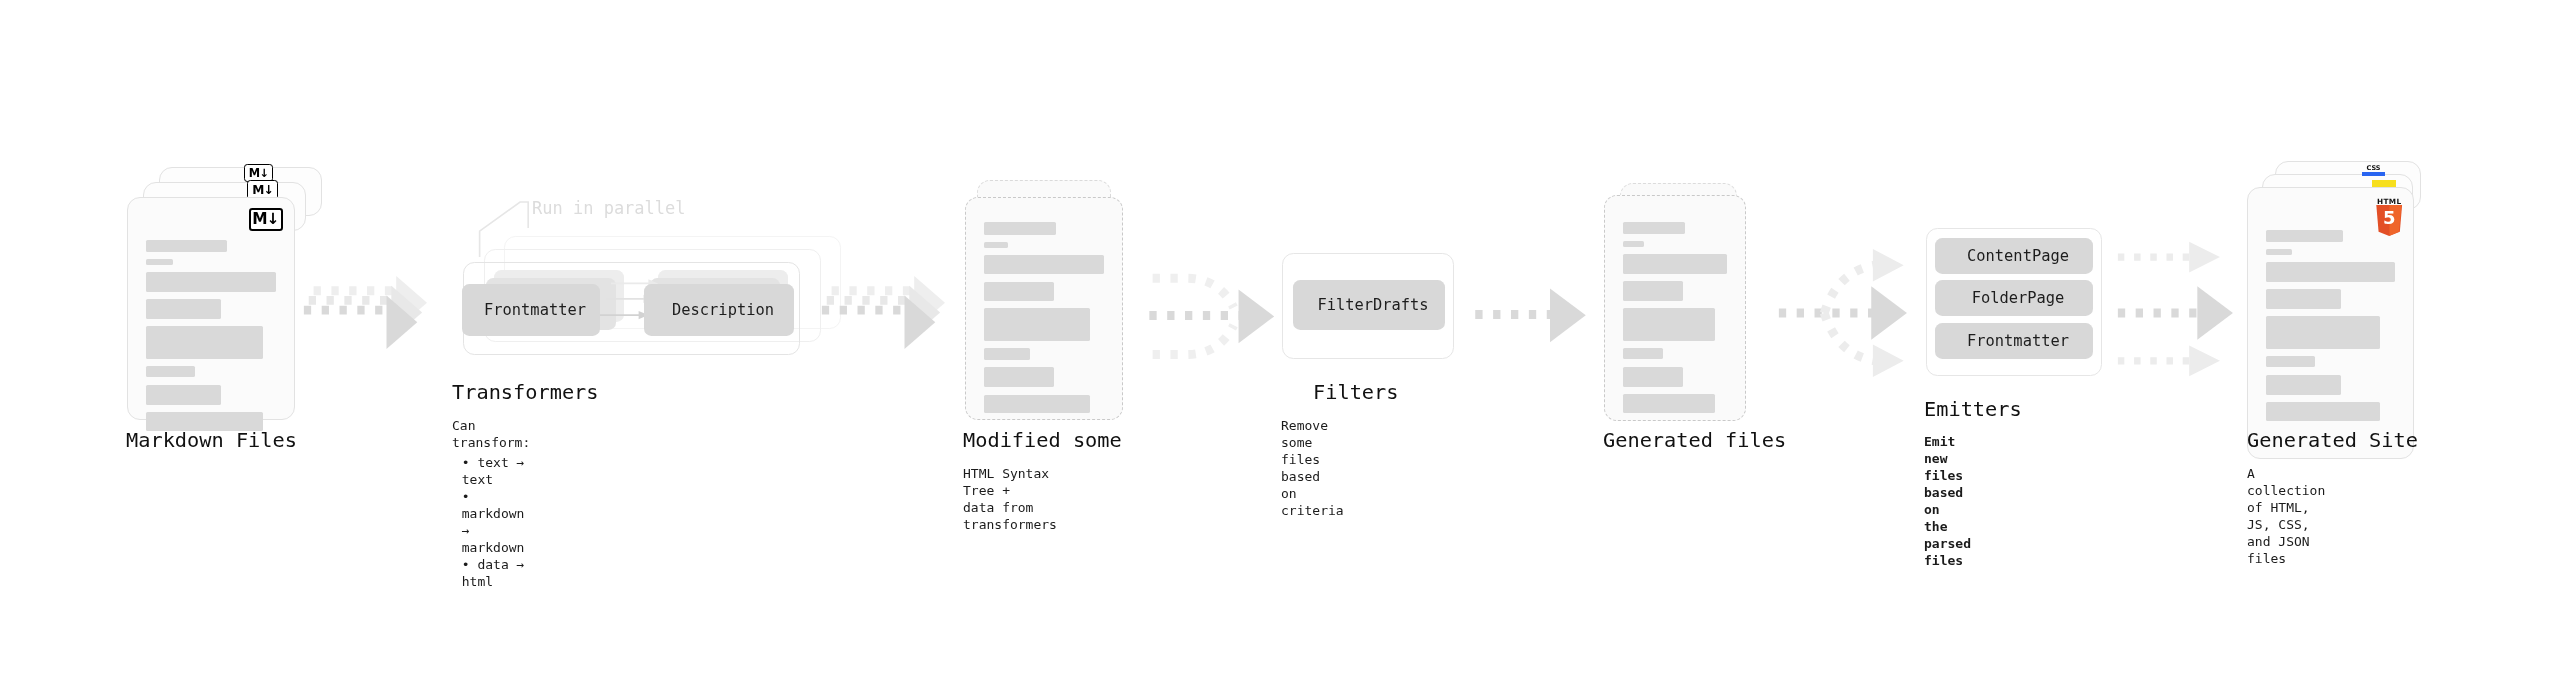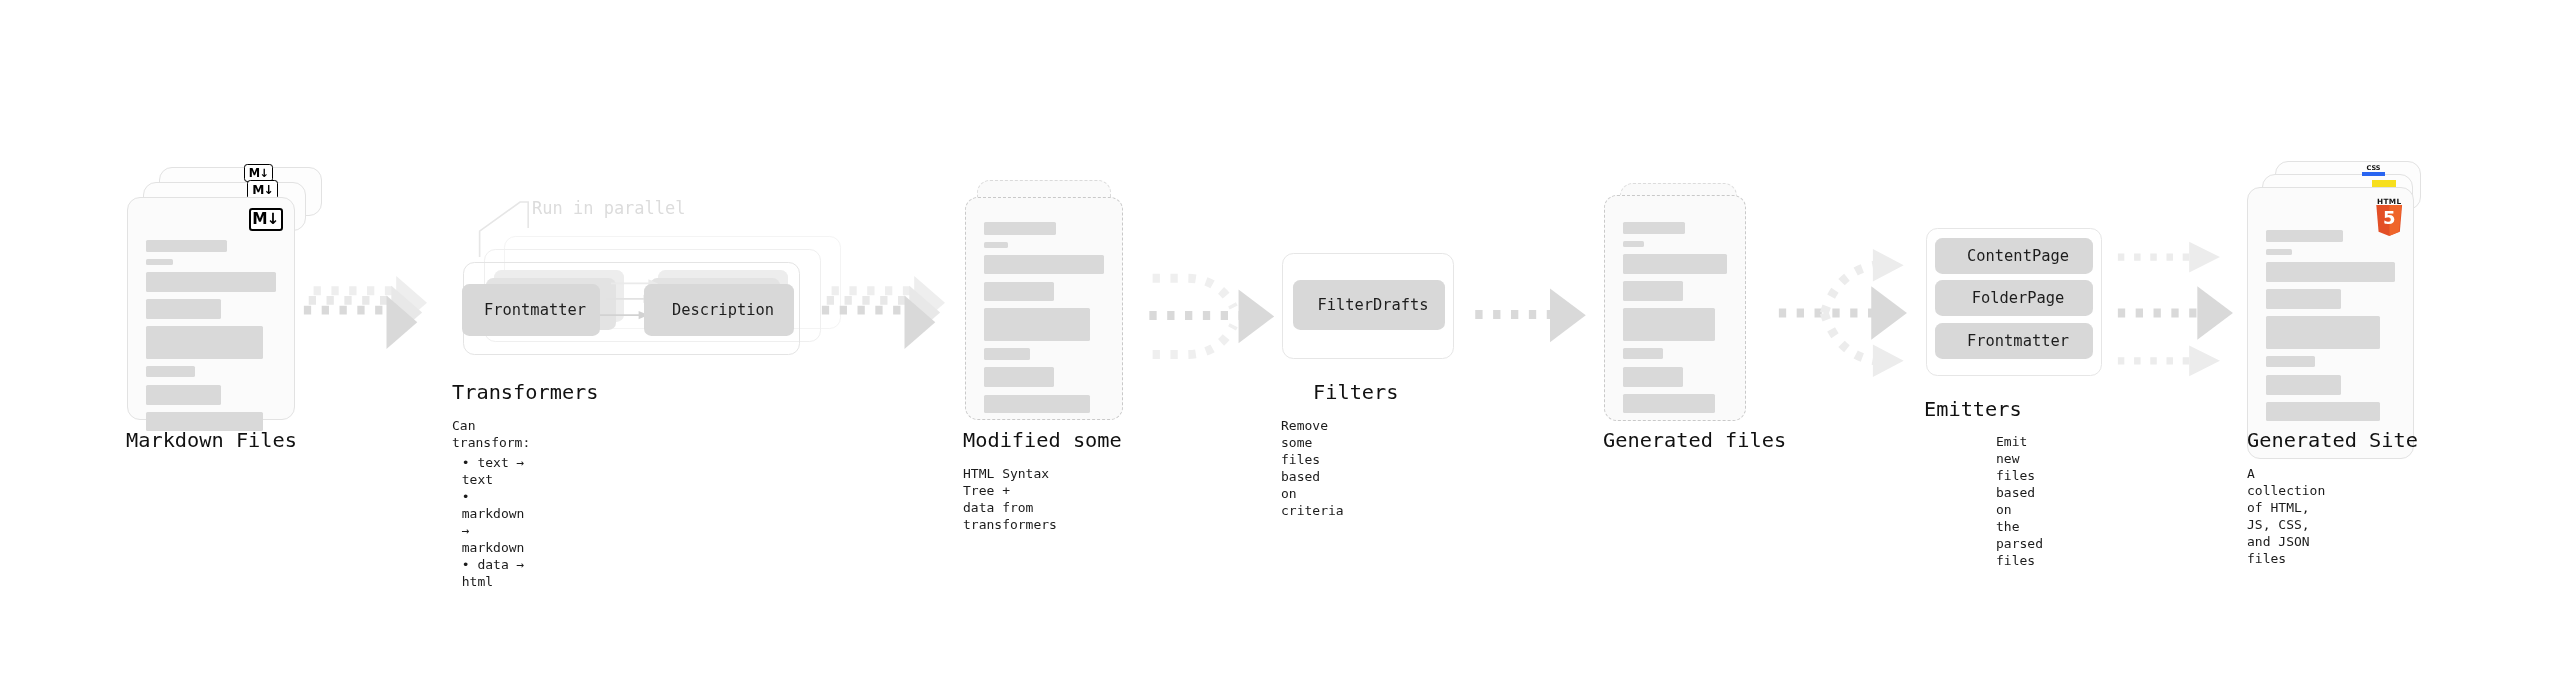--- a/index.html
+++ b/index.html
@@ -329,21 +329,21 @@
     <polygon points="120,62 164,95 120,128" fill="#d9d9d9"></polygon>
     <polygon points="122,134 160,154 122,174" fill="#ececec"></polygon>
   </svg>
 
   <div class="abs">
     <div class="groupbox" style="left:1926px; top:228px; width:176px; height:148px; border-color:#e6e6e6;"></div>
     <div class="chip" style="left:1935px; top:238px; width:158px; height:36px;">ContentPage</div>
     <div class="chip" style="left:1935px; top:280px; width:158px; height:36px;">FolderPage</div>
     <div class="chip" style="left:1935px; top:323px; width:158px; height:36px;">Frontmatter</div>
     <div class="title" style="left:1924px; top:397px;">Emitters</div>
-    <div class="subtitle" style="left:1996px; top:433px;">Emit new files based on
+    <div class="subtitle" style="left:1924px; top:433px;font-weight:bold;">Emit new files based on
 the parsed files</div>
   </div>
 
   <svg class="abs" style="left:2113px; top:236px;" width="154" height="154" viewBox="0 0 190 190">
     <g fill="none" stroke-width="9" stroke-linecap="butt">
       <line x1="6" y1="26" x2="96" y2="26" stroke="#ececec" stroke-dasharray="8 12"></line>
       <line x1="6" y1="154" x2="96" y2="154" stroke="#ececec" stroke-dasharray="8 12"></line>
     </g>
     <g fill="none" stroke-width="11" stroke-linecap="butt">
       <line x1="6" y1="95" x2="110" y2="95" stroke="#d9d9d9" stroke-dasharray="9 13"></line>

